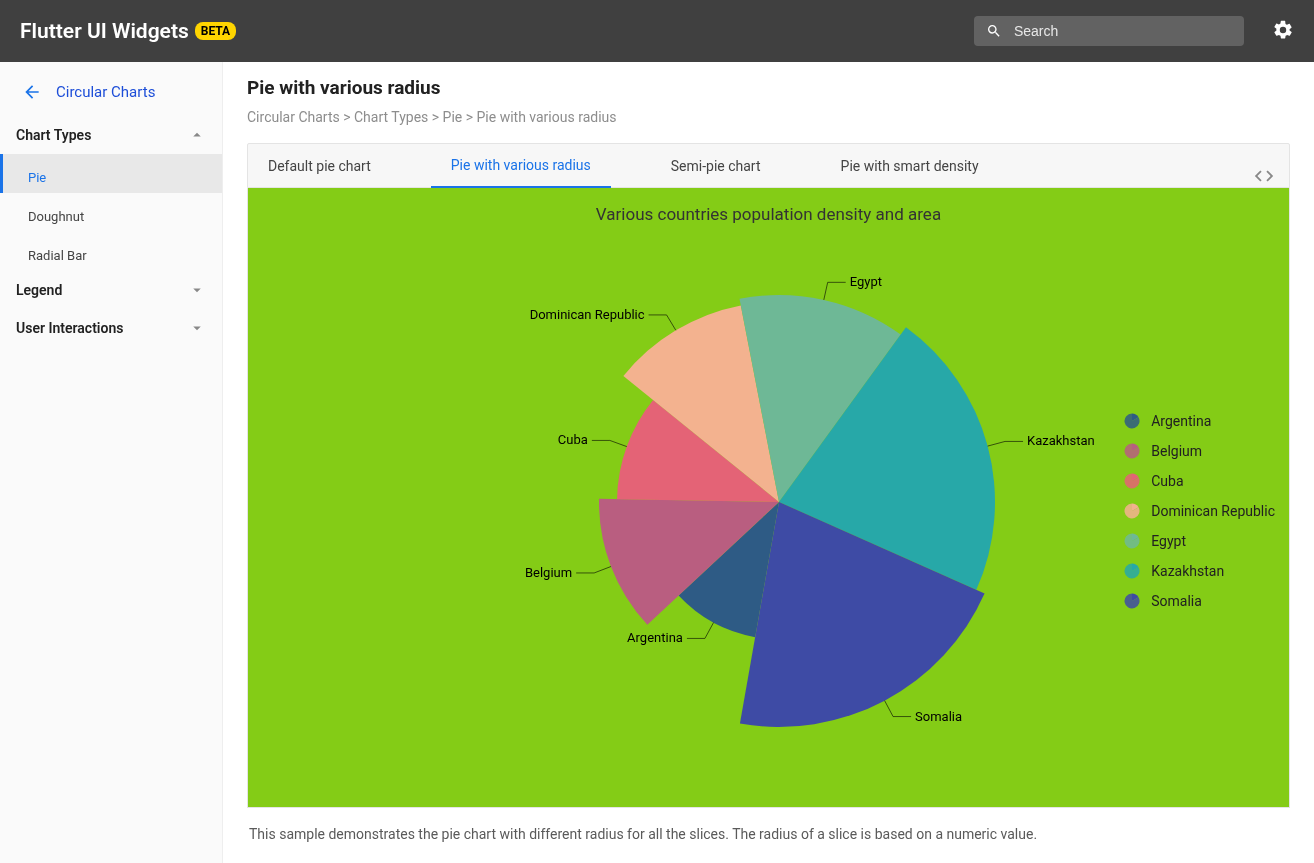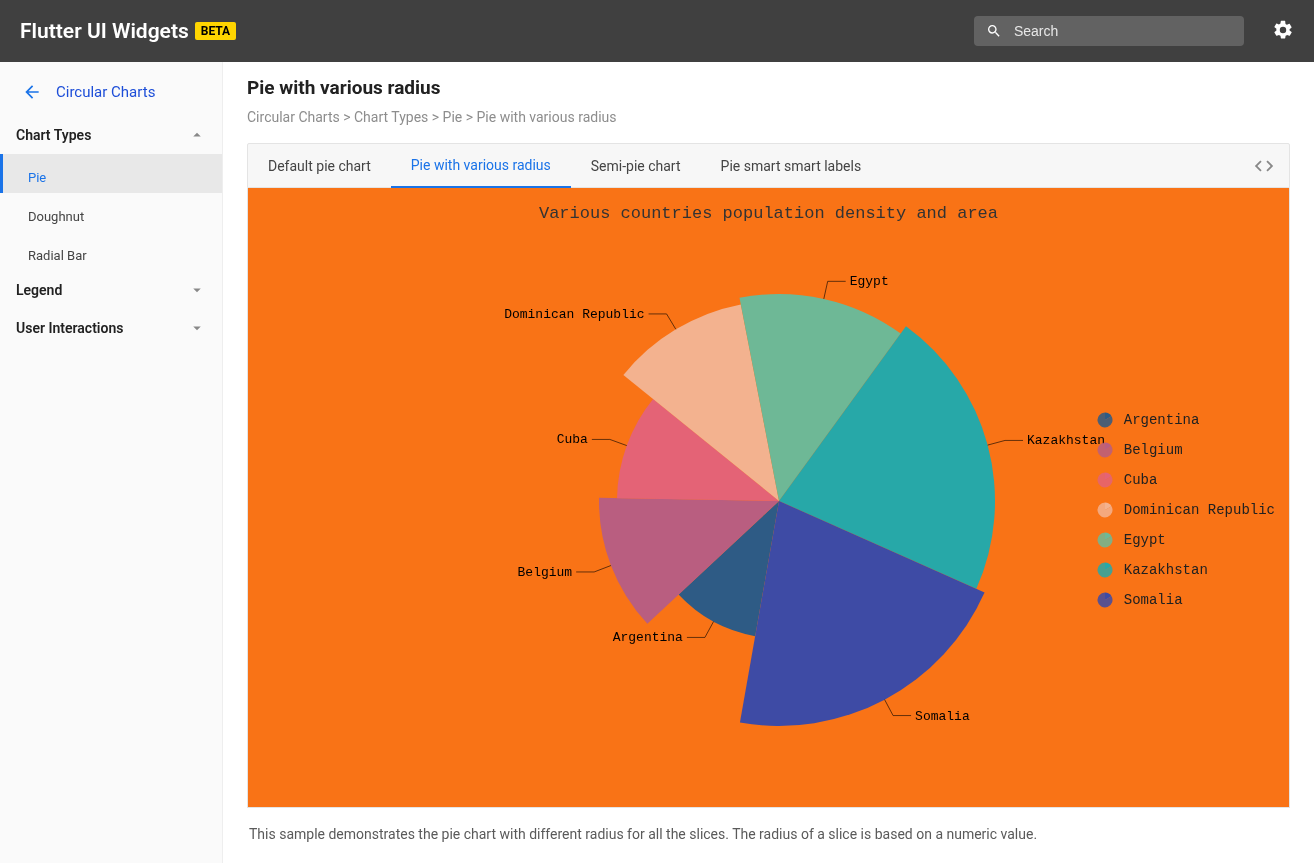--- a/index.html
+++ b/index.html
@@ -4,21 +4,21 @@
 <style>
 * { margin: 0; padding: 0; box-sizing: border-box; }
 body { font-family: -apple-system, BlinkMacSystemFont, "Segoe UI", Roboto, sans-serif; font-size: 14px; color: #212121; background: #fff; }
 
 .app-header {
   background: #404040; height: 62px; display: flex; align-items: center;
   padding: 0 20px; color: #fff;
 }
 .app-title { font-size: 21px; font-weight: 600; }
 .beta-badge { background: #ffd500; color: #000; font-size: 12px; font-weight: 700;
-  padding: 2px 6px; margin-left: 6px; border-radius: 2px; }
+  padding: 2px 6px; margin-left: 6px; border-radius: 8px; }
 .header-spacer { flex: 1; }
 .search-container { background: rgba(255,255,255,0.18); border-radius: 4px;
   display: flex; padding: 6px 12px; width: 270px; }
 .search-icon-svg { fill: #fff; margin-right: 12px; }
 .search-input { background: transparent; border: none; outline: none; color: #fff;
   font-size: 14px; width: 100%; }
 .search-input::placeholder { color: rgba(255,255,255,0.85); }
 .settings-btn { margin-left: 28px; cursor: pointer; }
 .settings-btn svg { fill: #fff; }
 
@@ -36,29 +36,29 @@
 .chev { fill: #888; }
 .sidebar-items { }
 .sidebar-item { padding: 16px 16px 8px 28px; cursor: pointer; font-size: 13px; color: #444; }
 .sidebar-item.active { background: #e8e8e8; color: #1a73e8;
   border-left: 3px solid #1a73e8; padding-left: 25px; }
 
 .main { flex: 1; padding: 14px 24px 0 24px; overflow: auto; }
 .page-title { font-size: 19px; font-weight: 700; margin-bottom: 10px; }
 .breadcrumb { color: #8d8d8d; font-size: 14px; margin-bottom: 18px; }
 
-.tab-strip { display: flex; align-items: center; border: 1px solid #e4e4e4;
-  background: #f7f7f7; border-radius: 2px 2px 0 0; }
+.tab-strip { display: flex; align-items: flex-end; border: 1px solid #e4e4e4;
+  background: #f7f7f7; border-radius: 2px 2px 0 0; gap: 40px; }
 .tab { padding: 13px 20px; font-size: 14px; color: #444; cursor: pointer; }
 .tab.active { color: #1a73e8; border-bottom: 2px solid #1a73e8; margin-bottom: -1px; }
 .tab-spacer { flex: 1; }
 .code-toggle { padding: 0 14px; display: flex; align-items: center; color: #888; cursor: pointer; }
 
-.chart-panel { border: 1px solid #e4e4e4; border-top: none; background: #f97316; padding: 0;
-  position: relative; height: 620px; font-family: Liberation Mono, monospace; }
+.chart-panel { border: 1px solid #e4e4e4; border-top: none; background: #84cc16; padding: 0;
+  position: relative; height: 620px; }
 .chart-title { text-align: center; font-size: 17px; color: #333; padding: 16px 0 8px; }
 .chart-stage { position: relative; height: 560px; }
 svg.chart-svg { display: block; margin: 0 auto; }
 
 .legend { position: absolute; right: 14px; top: 180px; }
 .legend-item { display: flex; align-items: center; margin-bottom: 12px; font-size: 14px; }
 .legend-swatch { width: 18px; height: 18px; margin-right: 10px; }
 
 .description { color: #5a5a5a; font-size: 14px; padding: 18px 2px; }
 
@@ -129,21 +129,21 @@
   </div>
 
   <div class="main">
     <div class="page-title">Pie with various radius</div>
     <div class="breadcrumb">Circular Charts &gt; Chart Types &gt; Pie &gt; Pie with various radius</div>
 
     <div class="tab-strip">
       <div class="tab">Default pie chart</div>
       <div class="tab active">Pie with various radius</div>
       <div class="tab">Semi-pie chart</div>
-      <div class="tab">Pie smart smart labels</div>
+      <div class="tab">Pie with smart density</div>
       <div class="tab-spacer"></div>
       <div class="code-toggle">
         <svg width="22" height="22" viewBox="0 0 24 24" fill="#888">
             <path d="M9.4 16.6 4.8 12l4.6-4.6L8 6l-6 6 6 6 1.4-1.4zm5.2 0 4.6-4.6-4.6-4.6L16 6l6 6-6 6-1.4-1.4z"></path>
           </svg>
       </div>
     </div>
 
     <div class="chart-panel">
       <div class="chart-title">Various countries population density and area</div>

